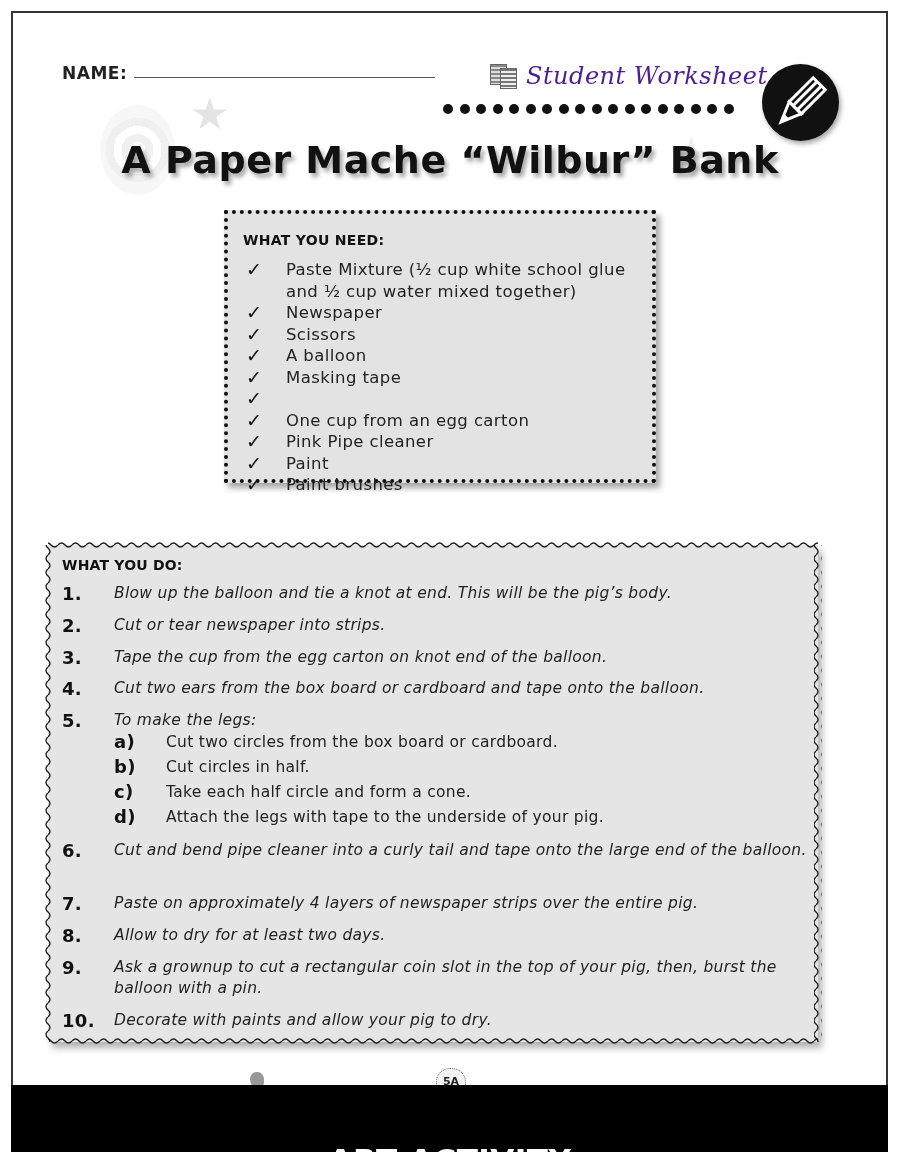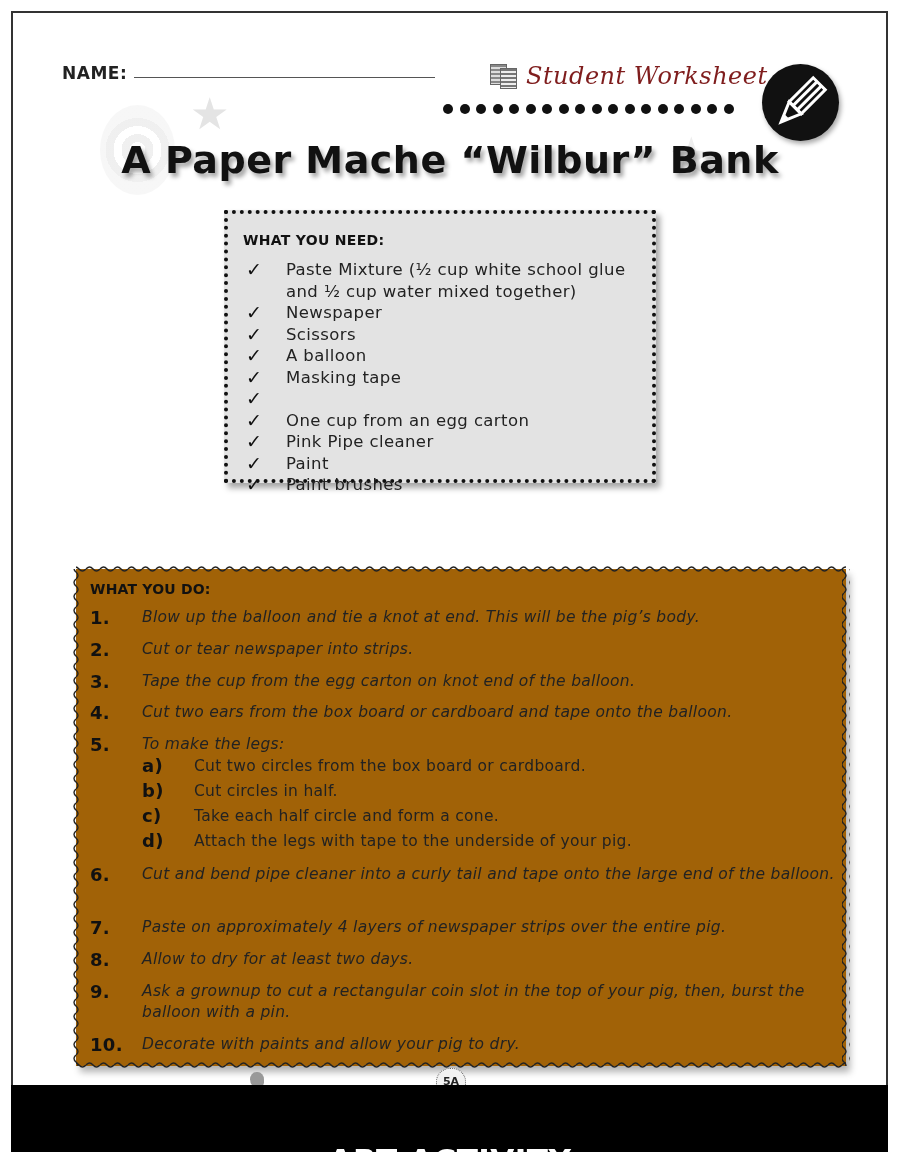--- a/index.html
+++ b/index.html
@@ -5,36 +5,36 @@
   html, body { margin:0; padding:0; background:#ffffff; }
   body { width:900px; height:1165px; position:relative; overflow:hidden; font-family:"DejaVu Sans", sans-serif; color:#1a1a1a; }
   .page-frame { position:absolute; left:11px; top:11px; width:877px; height:1141px; border:2px solid #333; box-sizing:border-box; background:#fff; }
   .name-label { position:absolute; left:62px; top:63px; font-size:17px; letter-spacing:0.5px; color:#222; font-family:"DejaVu Sans", sans-serif;font-weight:bold; }
   .name-line { position:absolute; left:134px; top:77px; width:301px; height:0; border-top:1.5px solid #555; }
   .ws-header { position:absolute; left:490px; top:62px; display:flex; align-items:center; gap:8px; }
   .ws-icon { width:28px; height:24px; position:relative; }
   .ws-icon .sheet { position:absolute; width:15px; height:19px; background:repeating-linear-gradient(#888 0 2px,#ddd 2px 4px); border:1px solid #666; }
   .ws-icon .s1 { left:0; top:0; }
   .ws-icon .s2 { left:10px; top:4px; background:repeating-linear-gradient(#777 0 2px,#eee 2px 4px); }
-  .ws-title { font-family:"DejaVu Serif", serif; font-style:italic; font-size:24px; color:#7f1d1d; letter-spacing:0.5px; }
+  .ws-title { font-family:"DejaVu Serif", serif; font-style:italic; font-size:24px; color:#4c1d95; letter-spacing:0.5px; }
   .dots-row { position:absolute; left:443px; top:104px; display:flex; gap:6.5px; }
   .dots-row span { width:10px; height:10px; border-radius:50%; background:#111; display:block; }
   .pencil-badge { position:absolute; left:762px; top:64px; width:77px; height:77px; border-radius:50%; background:#111; box-shadow:2px 3px 5px rgba(0,0,0,0.35); }
   .pencil-badge svg { position:absolute; left:0; top:0; }
   .deco-swirl { position:absolute; left:100px; top:105px; width:75px; height:90px; border-radius:50%; background:radial-gradient(circle at 50% 50%, #fff 0 8px, #eee 8px 16px, #fff 16px 24px, #eee 24px 32px, #f6f6f6 32px); opacity:0.9; }
   .deco-star { position:absolute; color:#e4e4e4; font-size:44px; line-height:1; }
   .main-title { position:absolute; left:0; width:900px; top:138px; text-align:center; font-family:"DejaVu Sans", sans-serif; font-weight:bold; font-size:38px; color:#111; text-shadow:3px 4px 4px rgba(0,0,0,0.35); letter-spacing:0.5px; }
   .need-box { position:absolute; left:224px; top:210px; width:432px; height:273px; background:#e3e3e3; box-sizing:border-box; box-shadow:4px 5px 6px rgba(0,0,0,0.35); }
   .need-box::before { content:""; position:absolute; inset:0; border:4px dotted #111; }
   .need-heading { position:absolute; left:19px; top:22px; font-weight:bold; font-size:14px; letter-spacing:0.3px; color:#111; }
   .need-list { position:absolute; left:22px; top:49px; margin:0; padding:0; list-style:none; }
   .need-list li { display:flex; font-size:16.5px; line-height:21.5px; color:#222; letter-spacing:0.4px; }
   .need-list .check { width:40px; font-size:19px; color:#111; flex:none; }
   .need-list .txt { width:350px; }
-  .do-box { position:absolute; left:76px; top:545px; width:770px; height:497px; background:#a16207; box-shadow:4px 6px 7px rgba(0,0,0,0.3);margin-top:24px; }
+  .do-box { position:absolute; left:48px; top:545px; width:770px; height:497px; background:#e5e5e5; box-shadow:4px 6px 7px rgba(0,0,0,0.3); }
   .do-box svg.border { position:absolute; left:-4px; top:-4px; }
   .do-heading { position:absolute; left:14px; top:12px; font-weight:bold; font-size:14px; color:#111; letter-spacing:0.2px; }
   .step { position:absolute; left:14px; font-size:15.5px; color:#222; letter-spacing:0.3px; line-height:21px; }
   .step .num { position:absolute; left:0; top:0; font-weight:bold; font-size:18px; color:#111; }
   .step .body { position:absolute; left:52px; top:0; width:710px;font-style:italic; }
   .sub { position:absolute; left:66px; font-size:15.5px; color:#222; letter-spacing:0.3px; line-height:21px; }
   .sub .num { position:absolute; left:0; top:-1px; font-weight:bold; font-size:18px; color:#111; }
   .sub .body { position:absolute; left:52px; top:0; width:640px; white-space:nowrap; }
   .footer-bar { position:absolute; left:11px; top:1085px; width:877px; height:67px; background:#000; }
   .footer-title { position:absolute; left:0; top:1095px; width:900px; text-align:center; color:#fff; font-family:"DejaVu Sans", sans-serif; font-weight:bold; font-size:31px; letter-spacing:0.5px;margin-top:47px; }

